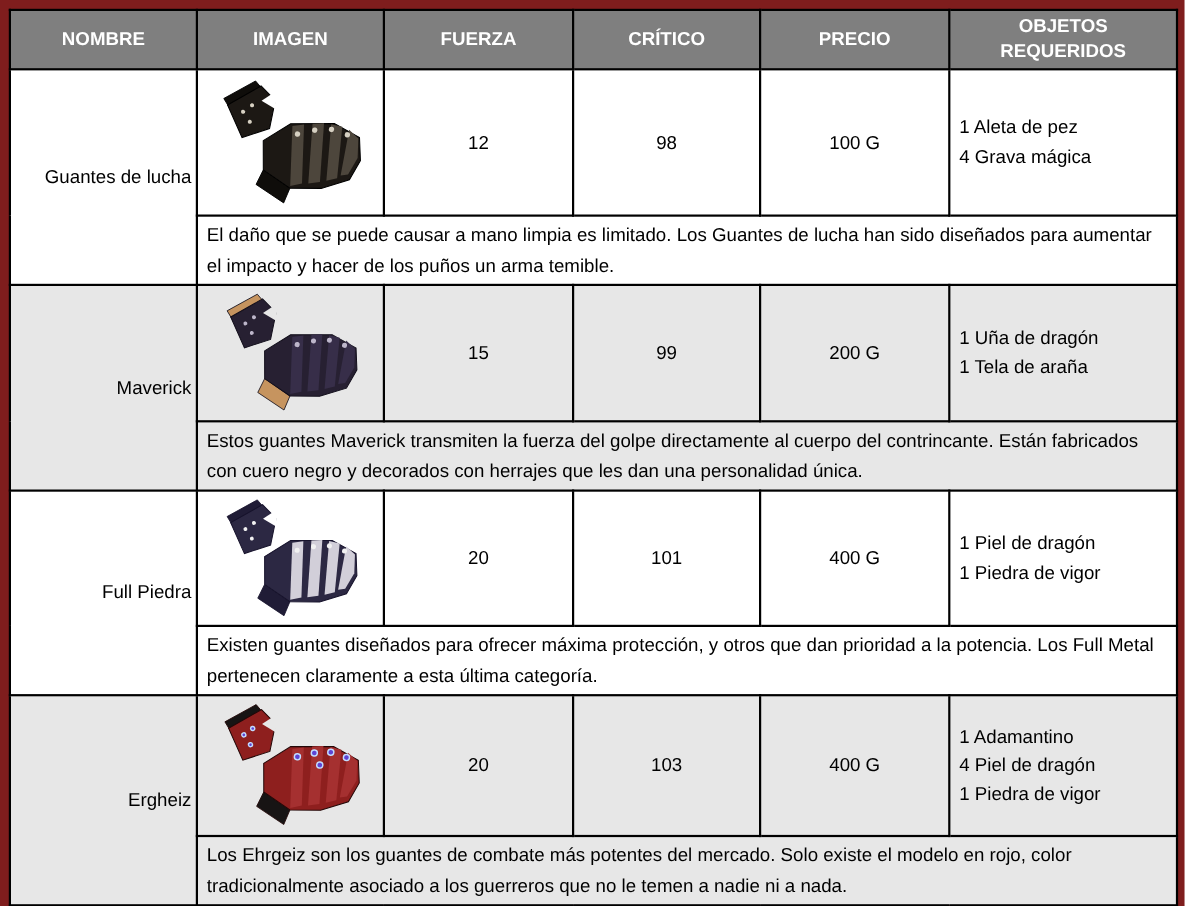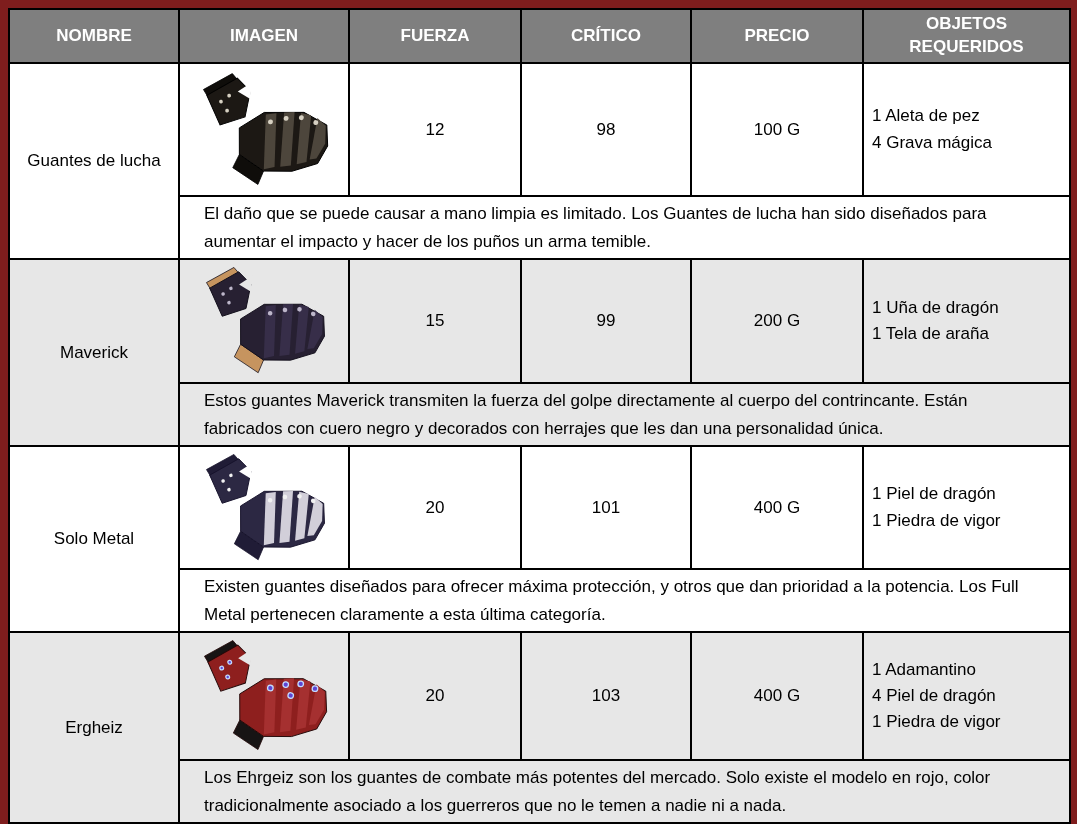--- a/index.html
+++ b/index.html
@@ -20,26 +20,26 @@
   col.c-precio{width:172px}
   col.c-objetos{width:207px}
   th,td{border:2px solid #000;box-sizing:border-box;padding:0;}
   thead th{
     background:#7f7f7f;color:#fff;font-weight:bold;font-size:17px;
     height:54px;text-align:center;vertical-align:middle;line-height:1.35;
     padding:2px 4px;
   }
   td{vertical-align:middle;font-size:17px;background:#fff;--cellbg:#fff;}
   tr.alt td{background:#e7e7e7;--cellbg:#e7e7e7;}
-  td.name{text-align:center;padding:2px 4px;}
+  td.name{text-align:right;padding:2px 4px;}
   td.img{text-align:center;}
   td.num{text-align:center;}
   td.obj{text-align:left;padding:4px 8px;line-height:1.55;}
   td.desc{
-    text-align:left;padding:3px 24px;line-height:1.62;font-size:17px;
+    text-align:left;padding:3px 8px;line-height:1.62;font-size:17px;
   }
   .h-r1{height:133px}.h-d1{height:58px}
   .h-r2{height:124px}.h-d2{height:63px}
   .h-r3{height:123px}.h-d3{height:59px}
   .h-r4{height:128px}.h-d4{height:53px}
   svg.glove{display:block;margin:0 auto;}
   svg.glove .body{fill:var(--body);stroke:var(--dark);stroke-width:1;}
   svg.glove .ridge{fill:var(--ridge);}
   svg.glove .cuff{fill:var(--cuff);stroke:var(--dark);stroke-width:.8;}
   svg.glove .stud{fill:var(--stud);stroke:var(--studring,none);stroke-width:1.4;}
@@ -142,21 +142,21 @@
           <div>1 Uña de dragón</div>
           <div>1 Tela de araña</div>
           <div></div>
         </td>
       </tr>
       <tr class="alt">
         <td class="desc h-d2" colspan="5">Estos guantes Maverick transmiten la fuerza del golpe directamente al cuerpo del contrincante. Están fabricados con cuero negro y decorados con herrajes que les dan una personalidad única.</td>
       </tr>
 
       <tr>
-        <td class="name" rowspan="2">Solo Metal</td>
+        <td class="name" rowspan="2">Full Piedra</td>
         <td class="img h-r3">
           <svg class="glove" width="160" height="114" viewBox="0 0 170 128" style="--body: #2c2843; --ridge: #d2cfd9; --cuff: #201c36; --stud: #f1f1f1; --dark: #16122b;">
             <g transform="rotate(-14 50 32)">
               <polygon class="cuff" points="24,14 58,5 64,17 28,27"></polygon>
               <polygon class="body" points="26,21 62,11 72,28 60,53 32,55"></polygon>
               <polygon class="notch" points="59,25 76,19 70,36"></polygon>
               <circle class="stud" cx="39" cy="31" r="2"></circle>
               <circle class="stud" cx="49" cy="27" r="2"></circle>
               <circle class="stud" cx="43" cy="42" r="2"></circle>
             </g>

